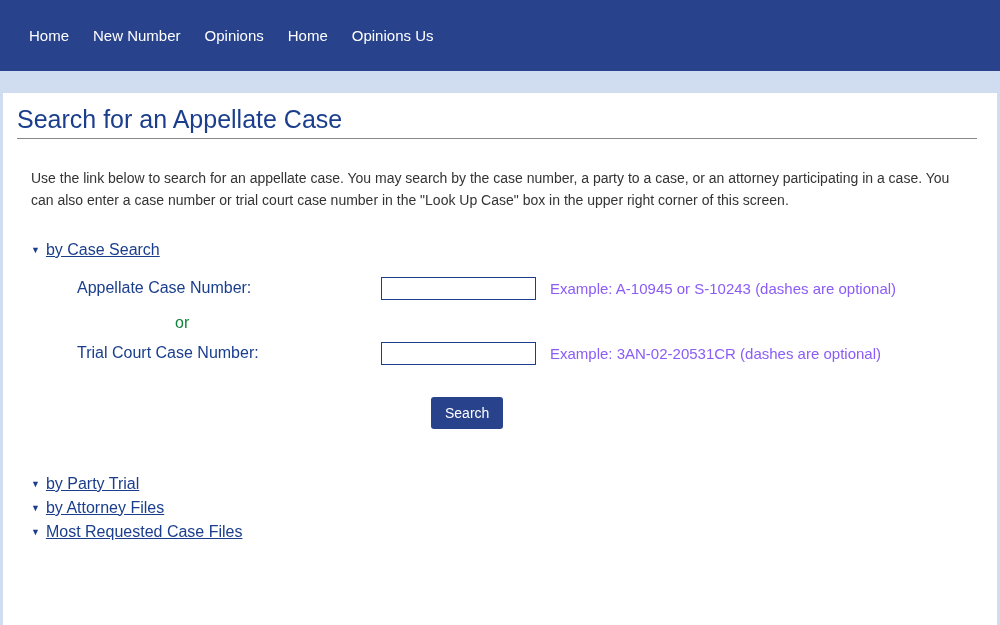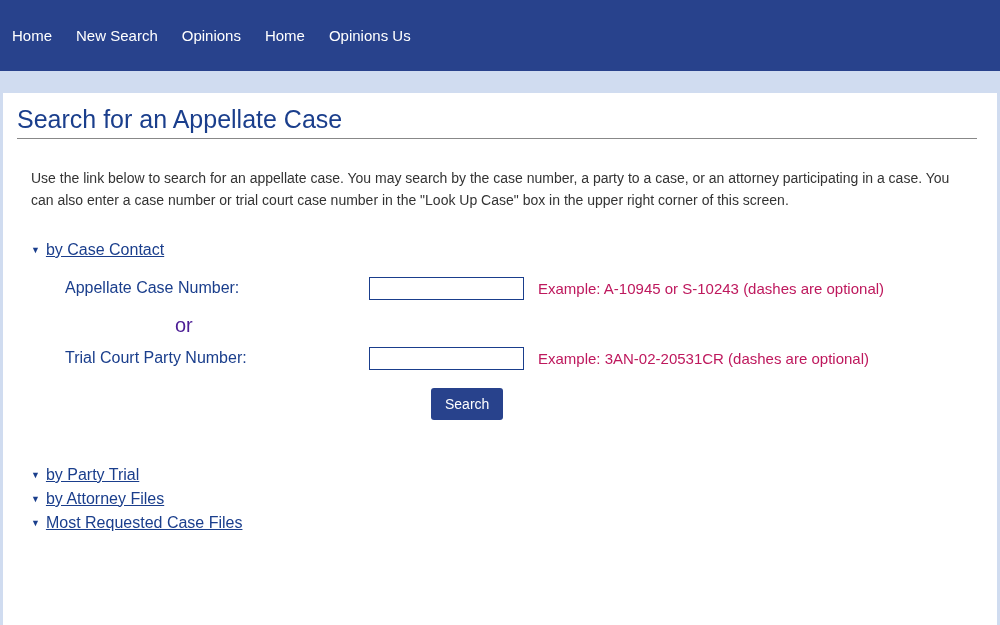--- a/index.html
+++ b/index.html
@@ -12,20 +12,21 @@
       background: #d0dcf0;
       width: 1000px;
       height: 625px;
       overflow: hidden;
     }
     .navbar {
       background: #28428c;
       height: 71px;
       display: flex;
       align-items: center;
+      padding-left: 17px;
     }
     .navbar a {
       color: #fff;
       text-decoration: none;
       font-size: 15px;
       padding: 0 12px;
       cursor: pointer;
     }
     .sub-band {
       background: #d0dcf0;
@@ -71,98 +72,99 @@
       font-size: 16px;
       text-decoration: underline;
     }
     .search-form {
       margin: 18px 0 24px 28px;
     }
     .form-row {
       display: flex;
       align-items: center;
       margin-bottom: 14px;
+      margin-left: 12px;
     }
     .form-label {
       color: #1a3e8c;
       font-size: 16px;
       width: 310px;
       text-align: left;
       padding-left: 6px;
     }
     .or-row {
-      color: #4c1d95;
-      font-size: 20px;
+      color: #15803d;
+      font-size: 16px;
       padding-left: 116px;
       margin: 4px 0 10px 0;
     }
     .form-input {
       width: 155px;
       height: 23px;
       border: 1px solid #1a3e8c;
       padding: 2px 4px;
       font-size: 13px;
     }
     .example-text {
-      color: #be185d;
+      color: #8b5cf6;
       font-size: 15px;
       margin-left: 14px;
     }
     .search-button-row {
       padding-left: 372px;
-      margin-top: 18px;
+      margin-top: 32px;
     }
     .search-button {
       background: #28428c;
       color: #fff;
       border: none;
       padding: 8px 14px;
       font-size: 14px;
       border-radius: 3px;
       cursor: pointer;
     }
     .other-sections {
       margin-top: 46px;
     }
   </style>
 </head>
 <body>
 
 <div class="navbar">
   <a>Home</a>
-  <a>New Search</a>
+  <a>New Number</a>
   <a>Opinions</a>
   <a>Home</a>
   <a>Opinions Us</a>
 </div>
 
 <div class="sub-band"></div>
 
 <div class="main-content">
   <h1 class="page-title">Search for an Appellate Case</h1>
 
   <p class="intro-text">Use the link below to search for an appellate case. You may search by the case number, a party to a case, or an attorney participating in a case. You can also enter a case number or trial court case number in the "Look Up Case" box in the upper right corner of this screen.</p>
 
   <div class="accordion-section">
     <div class="accordion-header">
       <span class="triangle">▼</span>
-      <span class="accordion-label">by Case Contact</span>
+      <span class="accordion-label">by Case Search</span>
     </div>
 
     <div class="search-form">
       <div class="form-row">
         <div class="form-label">Appellate Case Number:</div>
         <input type="text" class="form-input" style="">
         <span class="example-text">Example: A-10945 or S-10243 (dashes are optional)</span>
       </div>
 
       <div class="or-row">or</div>
 
       <div class="form-row">
-        <div class="form-label">Trial Court Party Number:</div>
+        <div class="form-label">Trial Court Case Number:</div>
         <input type="text" class="form-input" style="">
         <span class="example-text">Example: 3AN-02-20531CR (dashes are optional)</span>
       </div>
 
       <div class="search-button-row">
         <button class="search-button">Search</button>
       </div>
     </div>
   </div>
 

